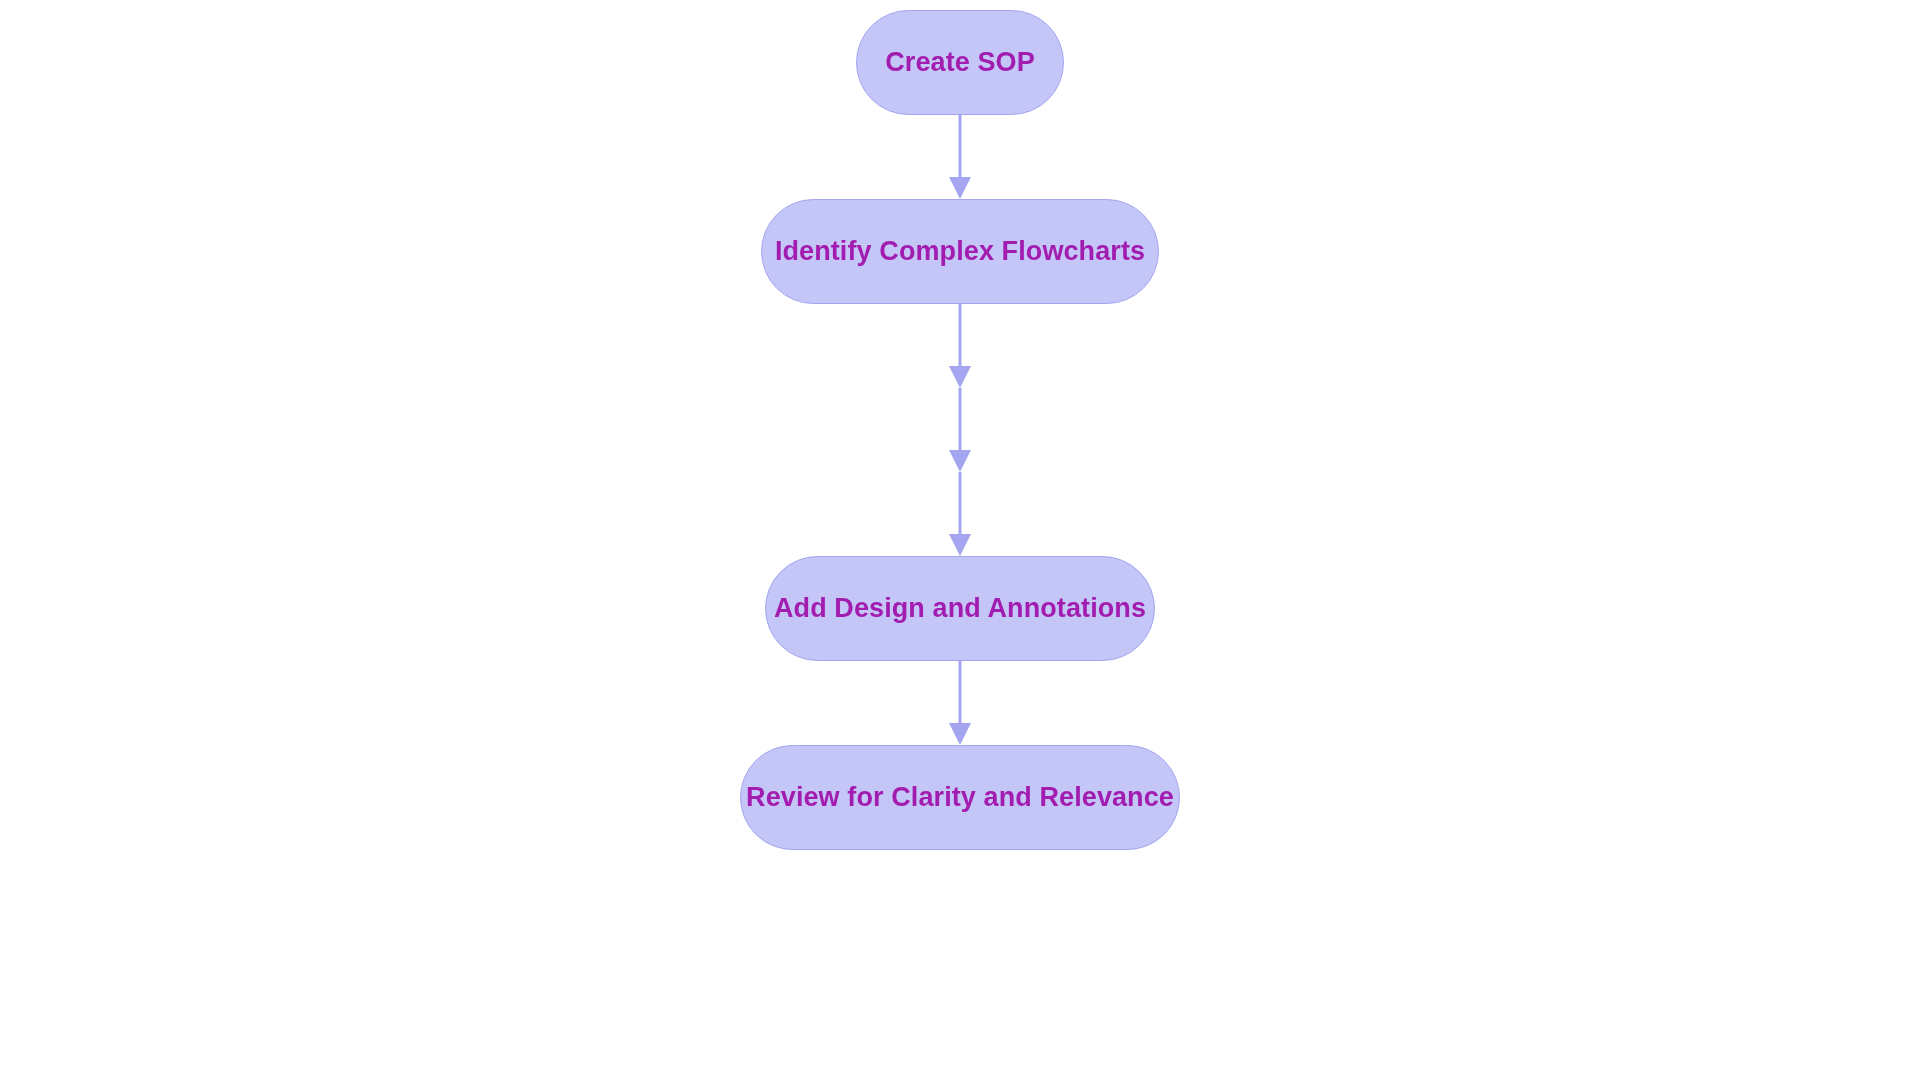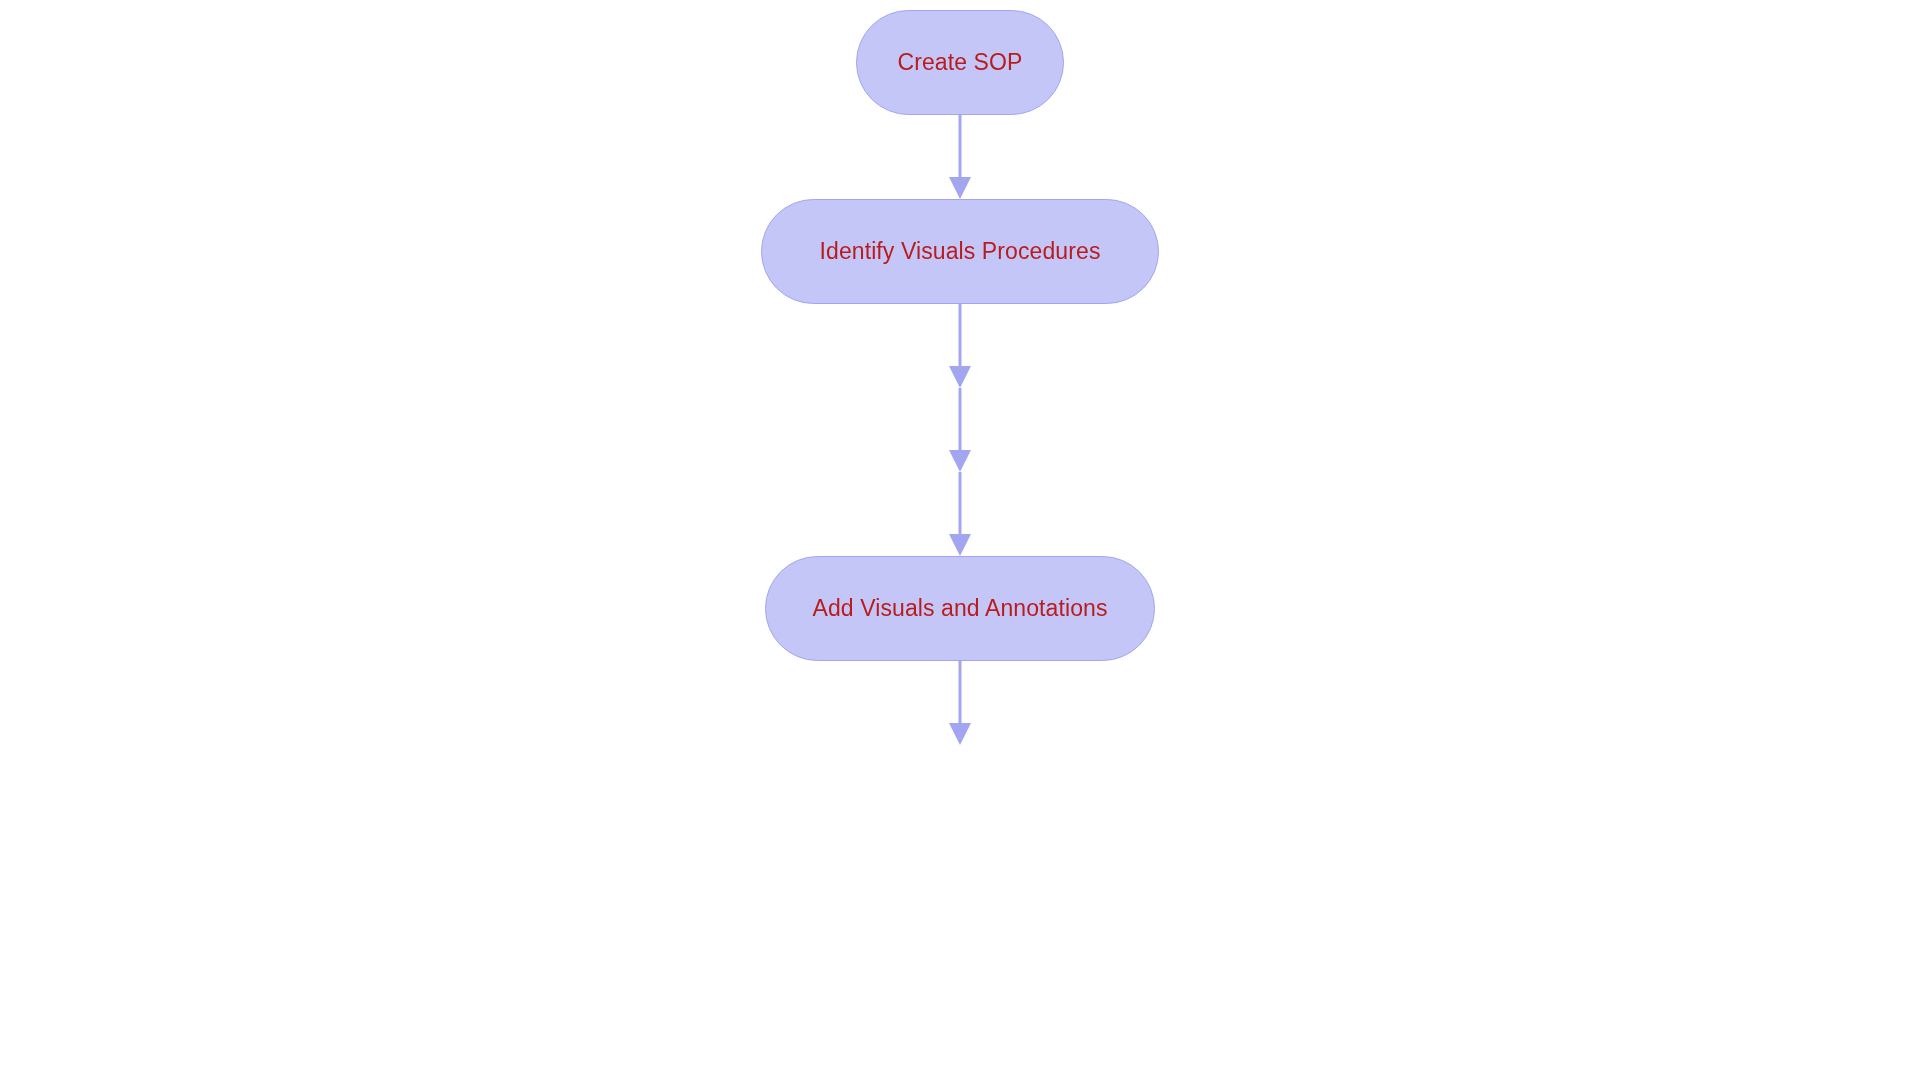--- a/index.html
+++ b/index.html
@@ -38,23 +38,23 @@
     height: 105px;
     border-radius: 56px;
     background: #c5c6f8;
     border: 1.5px solid #a3a5f0;
     display: flex;
     align-items: center;
     justify-content: center;
     flex: 0 0 auto;
   }
   .flow-node-label {
-    color: #b91c1c;
-    font-size: 23px;
-    font-weight: 400;
+    color: #a21caf;
+    font-size: 27px;
+    font-weight: 700;
     letter-spacing: 0.1px;
     line-height: 1;
     white-space: nowrap;
     padding: 0 34px;
     text-align: center;
   }
   .flow-connector {
     position: relative;
     width: 24px;
     height: 84px;
@@ -97,44 +97,47 @@
     <div class="flow-node w-0">
       <span class="flow-node-label">Create SOP</span>
     </div>
 
     <div class="flow-connector">
       <div class="connector-line"></div>
       <div class="connector-head"></div>
     </div>
 
     <div class="flow-node w-1">
-      <span class="flow-node-label">Identify Visuals Procedures</span>
+      <span class="flow-node-label">Identify Complex Flowcharts</span>
     </div>
 
     <div class="flow-connector">
       <div class="connector-line"></div>
       <div class="connector-head"></div>
     </div>
 
 
     <div class="flow-connector">
       <div class="connector-line"></div>
       <div class="connector-head"></div>
     </div>
 
 
     <div class="flow-connector">
       <div class="connector-line"></div>
       <div class="connector-head"></div>
     </div>
 
     <div class="flow-node w-4">
-      <span class="flow-node-label">Add Visuals and Annotations</span>
+      <span class="flow-node-label">Add Design and Annotations</span>
     </div>
 
     <div class="flow-connector">
       <div class="connector-line"></div>
       <div class="connector-head"></div>
     </div>
 
+    <div class="flow-node w-5">
+      <span class="flow-node-label">Review for Clarity and Relevance</span>
+    </div>
 
   </div>
 </div>
 
 </body></html>

